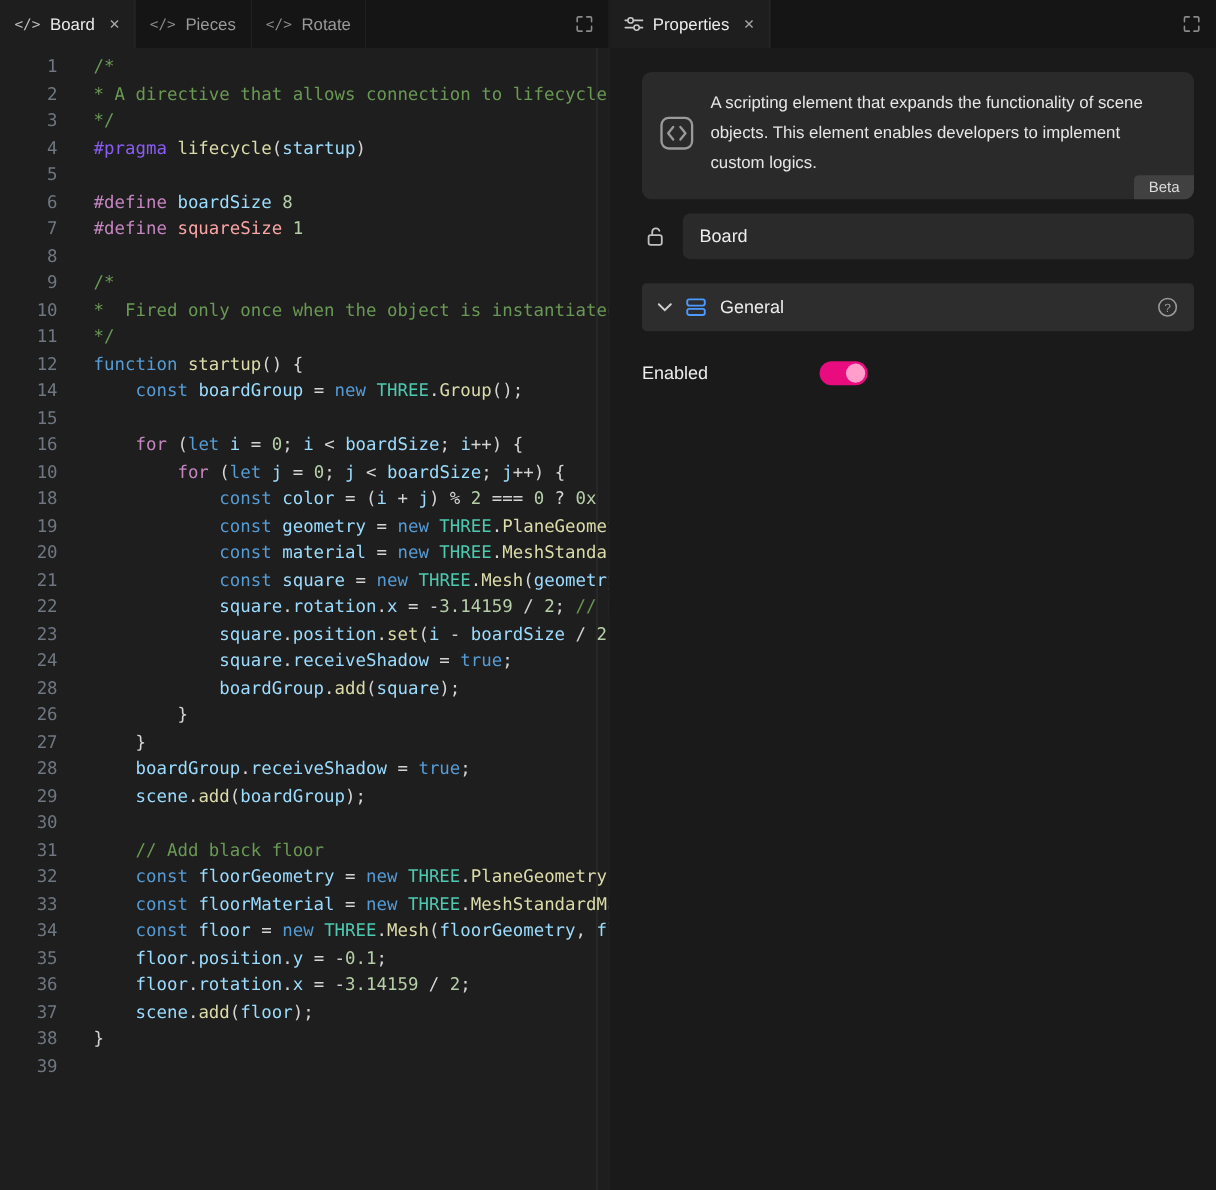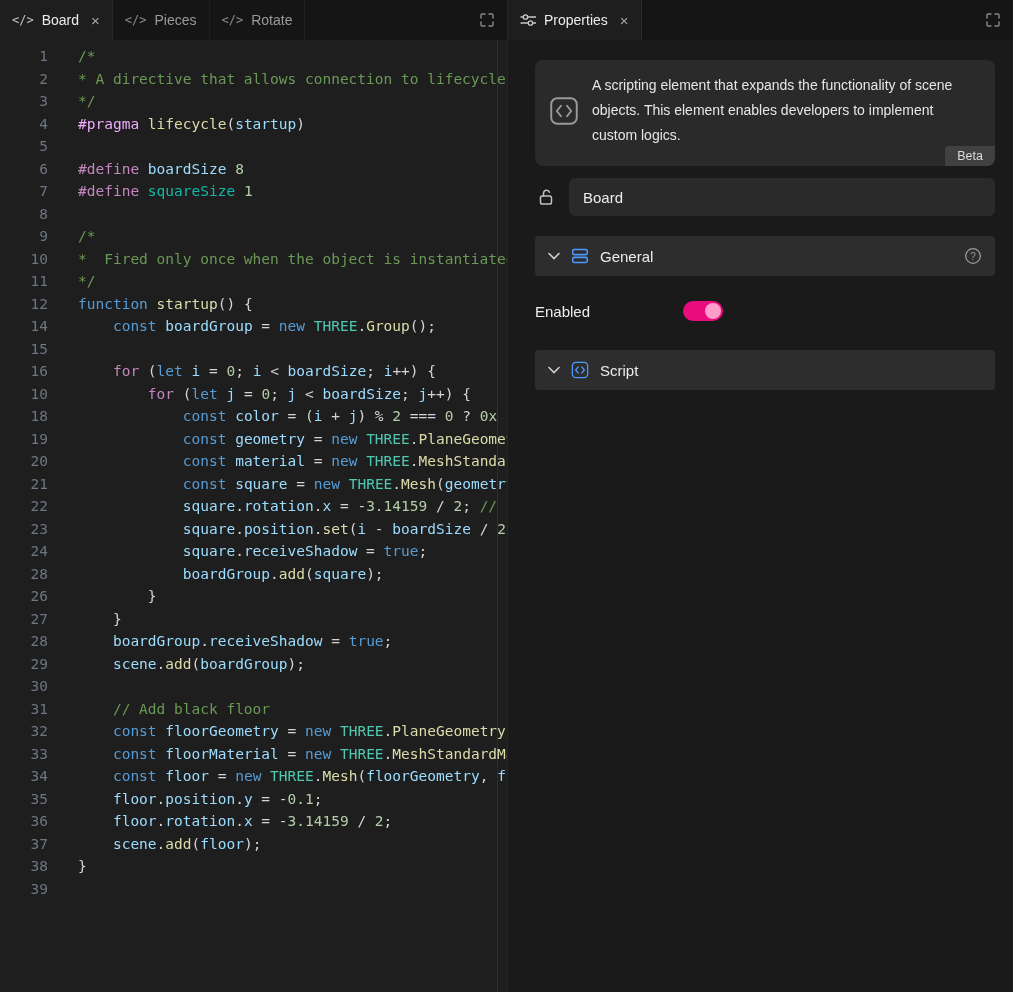--- a/index.html
+++ b/index.html
@@ -131,33 +131,33 @@
         <div class="code-row">
           <div class="gutter">2</div>
           <div class="code-text"><span style="color: rgb(106, 153, 85);">* A directive that allows connection to lifecycle</span></div>
         </div>
         <div class="code-row">
           <div class="gutter">3</div>
           <div class="code-text"><span style="color: rgb(106, 153, 85);">*/</span></div>
         </div>
         <div class="code-row">
           <div class="gutter">4</div>
-          <div class="code-text"><span style="color: #f0abfc;">#pragma</span><span style="color: rgb(212, 212, 212);"> </span><span style="color: rgb(220, 220, 170);">lifecycle</span><span style="color: rgb(212, 212, 212);">(</span><span style="color: rgb(156, 220, 254);">startup</span><span style="color: rgb(212, 212, 212);">)</span></div>
+          <div class="code-text"><span style="color: #8b5cf6;">#pragma</span><span style="color: rgb(212, 212, 212);"> </span><span style="color: rgb(220, 220, 170);">lifecycle</span><span style="color: rgb(212, 212, 212);">(</span><span style="color: rgb(156, 220, 254);">startup</span><span style="color: rgb(212, 212, 212);">)</span></div>
         </div>
         <div class="code-row">
           <div class="gutter">5</div>
           <div class="code-text"></div>
         </div>
         <div class="code-row">
           <div class="gutter">6</div>
           <div class="code-text"><span style="color: rgb(197, 134, 192);">#define</span><span style="color: rgb(212, 212, 212);"> </span><span style="color: rgb(156, 220, 254);">boardSize</span><span style="color: rgb(212, 212, 212);"> </span><span style="color: rgb(181, 206, 168);">8</span></div>
         </div>
         <div class="code-row">
           <div class="gutter">7</div>
-          <div class="code-text"><span style="color: rgb(197, 134, 192);">#define</span><span style="color: rgb(212, 212, 212);"> </span><span style="color: #14b8a6; text-align: right;">squareSize</span><span style="color: rgb(212, 212, 212);"> </span><span style="color: rgb(181, 206, 168);">1</span></div>
+          <div class="code-text"><span style="color: rgb(197, 134, 192);">#define</span><span style="color: rgb(212, 212, 212);"> </span><span style="color: #fca5a5; text-align: right;">squareSize</span><span style="color: rgb(212, 212, 212);"> </span><span style="color: rgb(181, 206, 168);">1</span></div>
         </div>
         <div class="code-row">
           <div class="gutter">8</div>
           <div class="code-text"></div>
         </div>
         <div class="code-row">
           <div class="gutter">9</div>
           <div class="code-text"><span style="color: rgb(106, 153, 85);">/*</span></div>
         </div>
         <div class="code-row">
@@ -350,31 +350,16 @@
       </span>
     </div>
 
     <div class="row">
       <span class="row-label">Enabled</span>
       <span class="toggle">
         <span class="toggle-knob"></span>
       </span>
     </div>
 
-    <div class="section-header">
-      <span style="display:flex;">
-        <svg width="12" height="8" viewBox="0 0 12 8" fill="none" stroke="#cfcfcf" stroke-width="1.6" stroke-linecap="round">
-          <polyline points="1,1.5 6,6.5 11,1.5"></polyline>
-        </svg>
-      </span>
-      <span style="display:flex;">
-        <svg width="18" height="18" viewBox="0 0 20 20" fill="none" stroke="var(--accent-blue,#4c9aff)" stroke-width="1.4" stroke-linecap="round" stroke-linejoin="round">
-          <rect x="1.5" y="1.5" width="17" height="17" rx="4"></rect>
-          <path d="M8 6.5 L5.2 10 L8 13.5"></path>
-          <path d="M12 6.5 L14.8 10 L12 13.5"></path>
-        </svg>
-      </span>
-      <span class="section-title">Script</span>
-    </div>
 
 
   </div>
 </div>
 
 </body></html>

